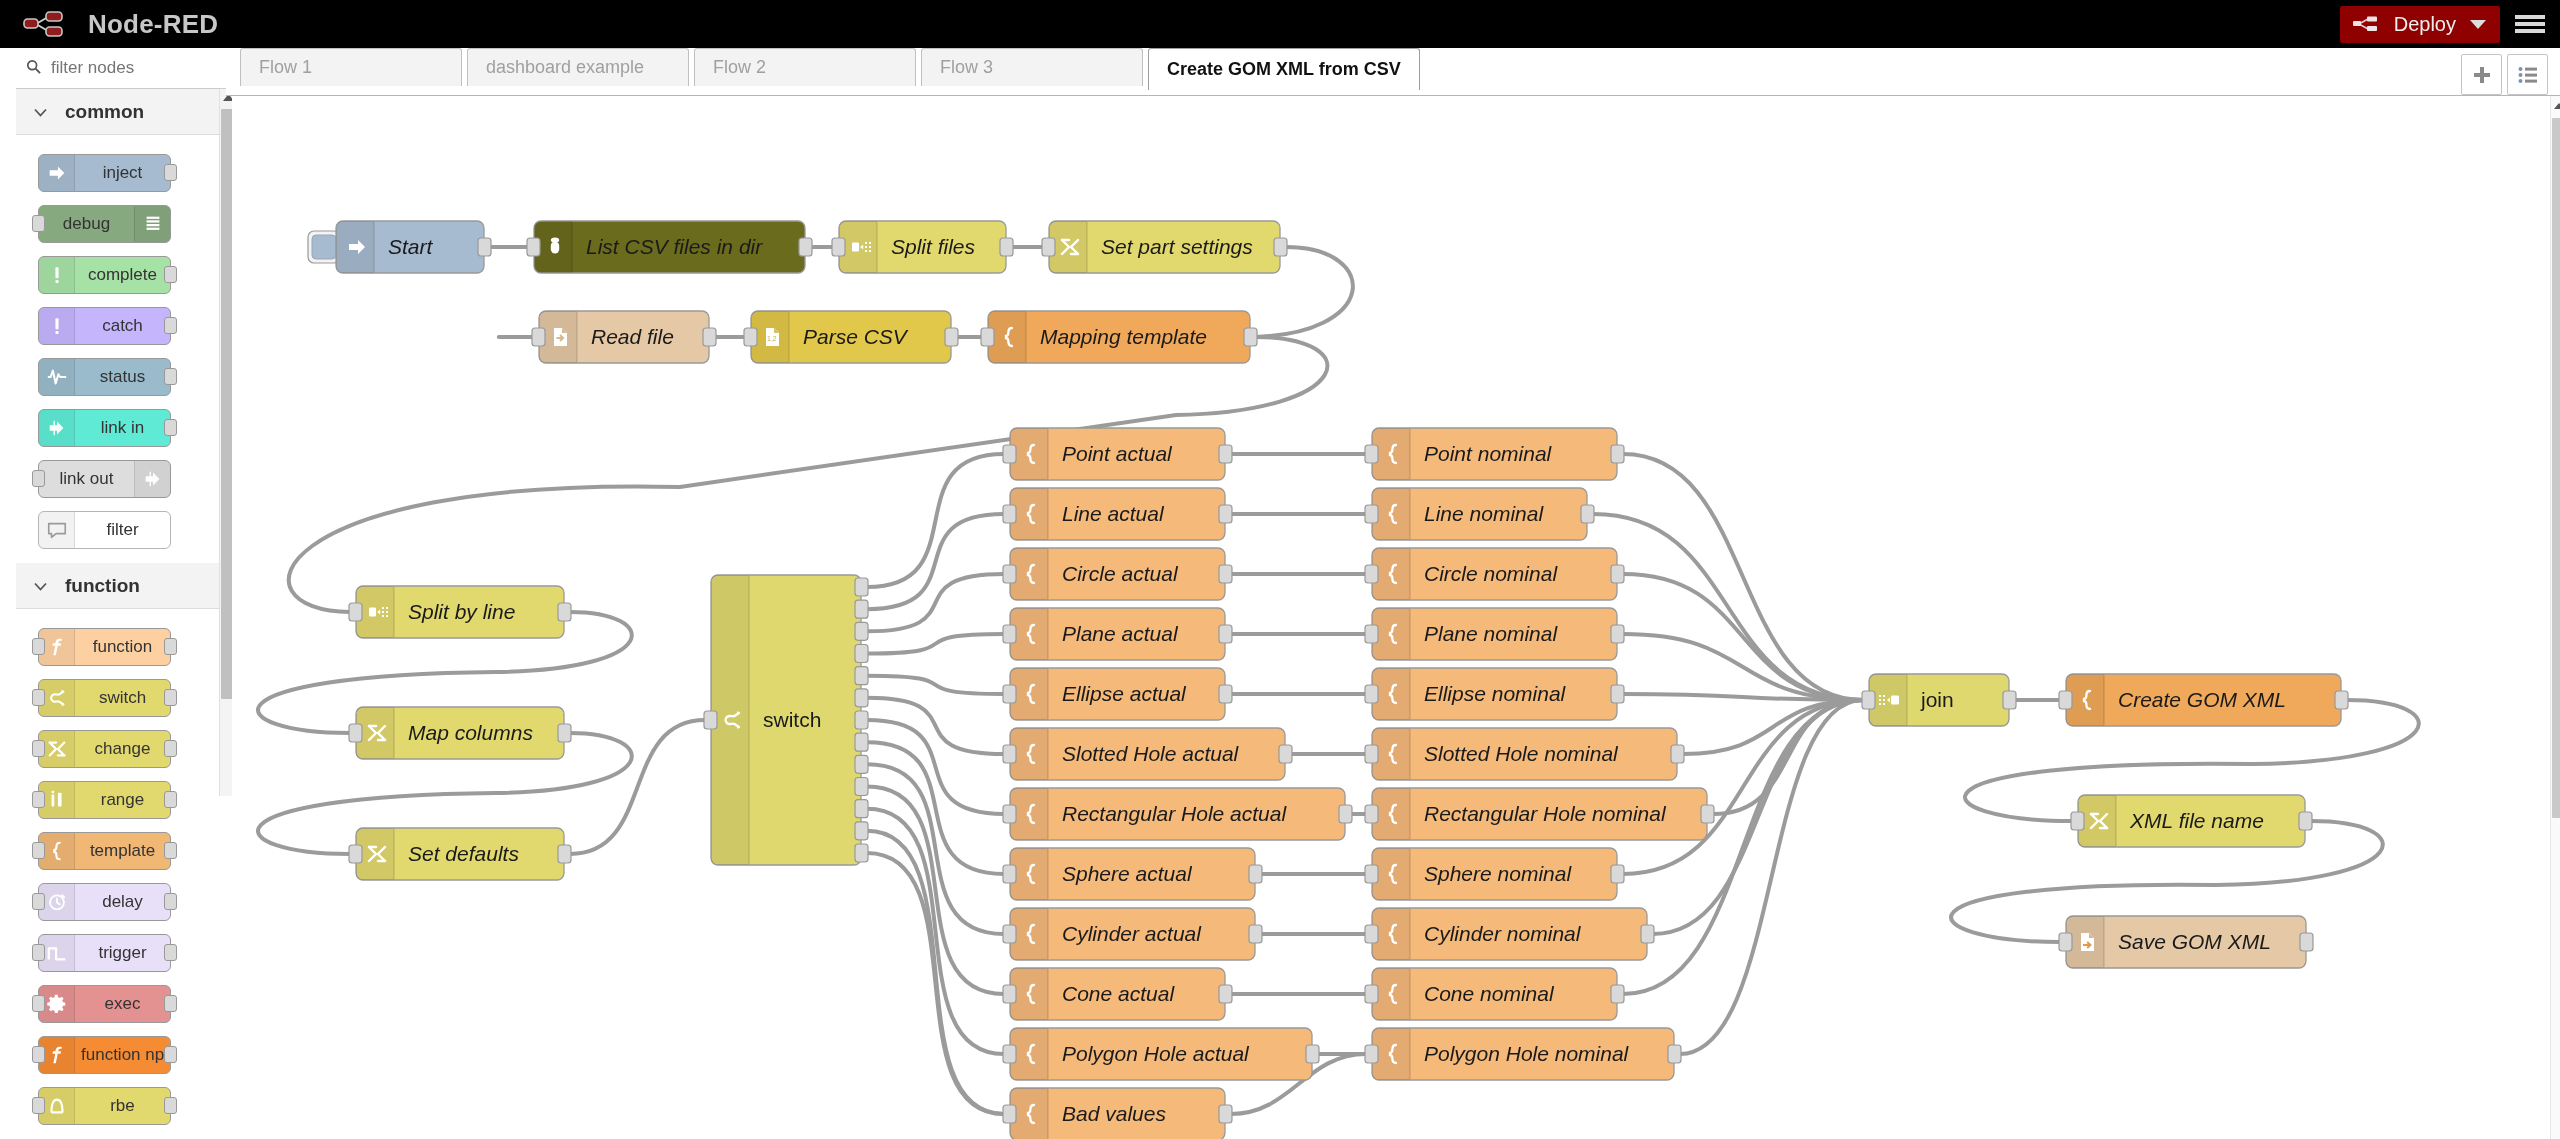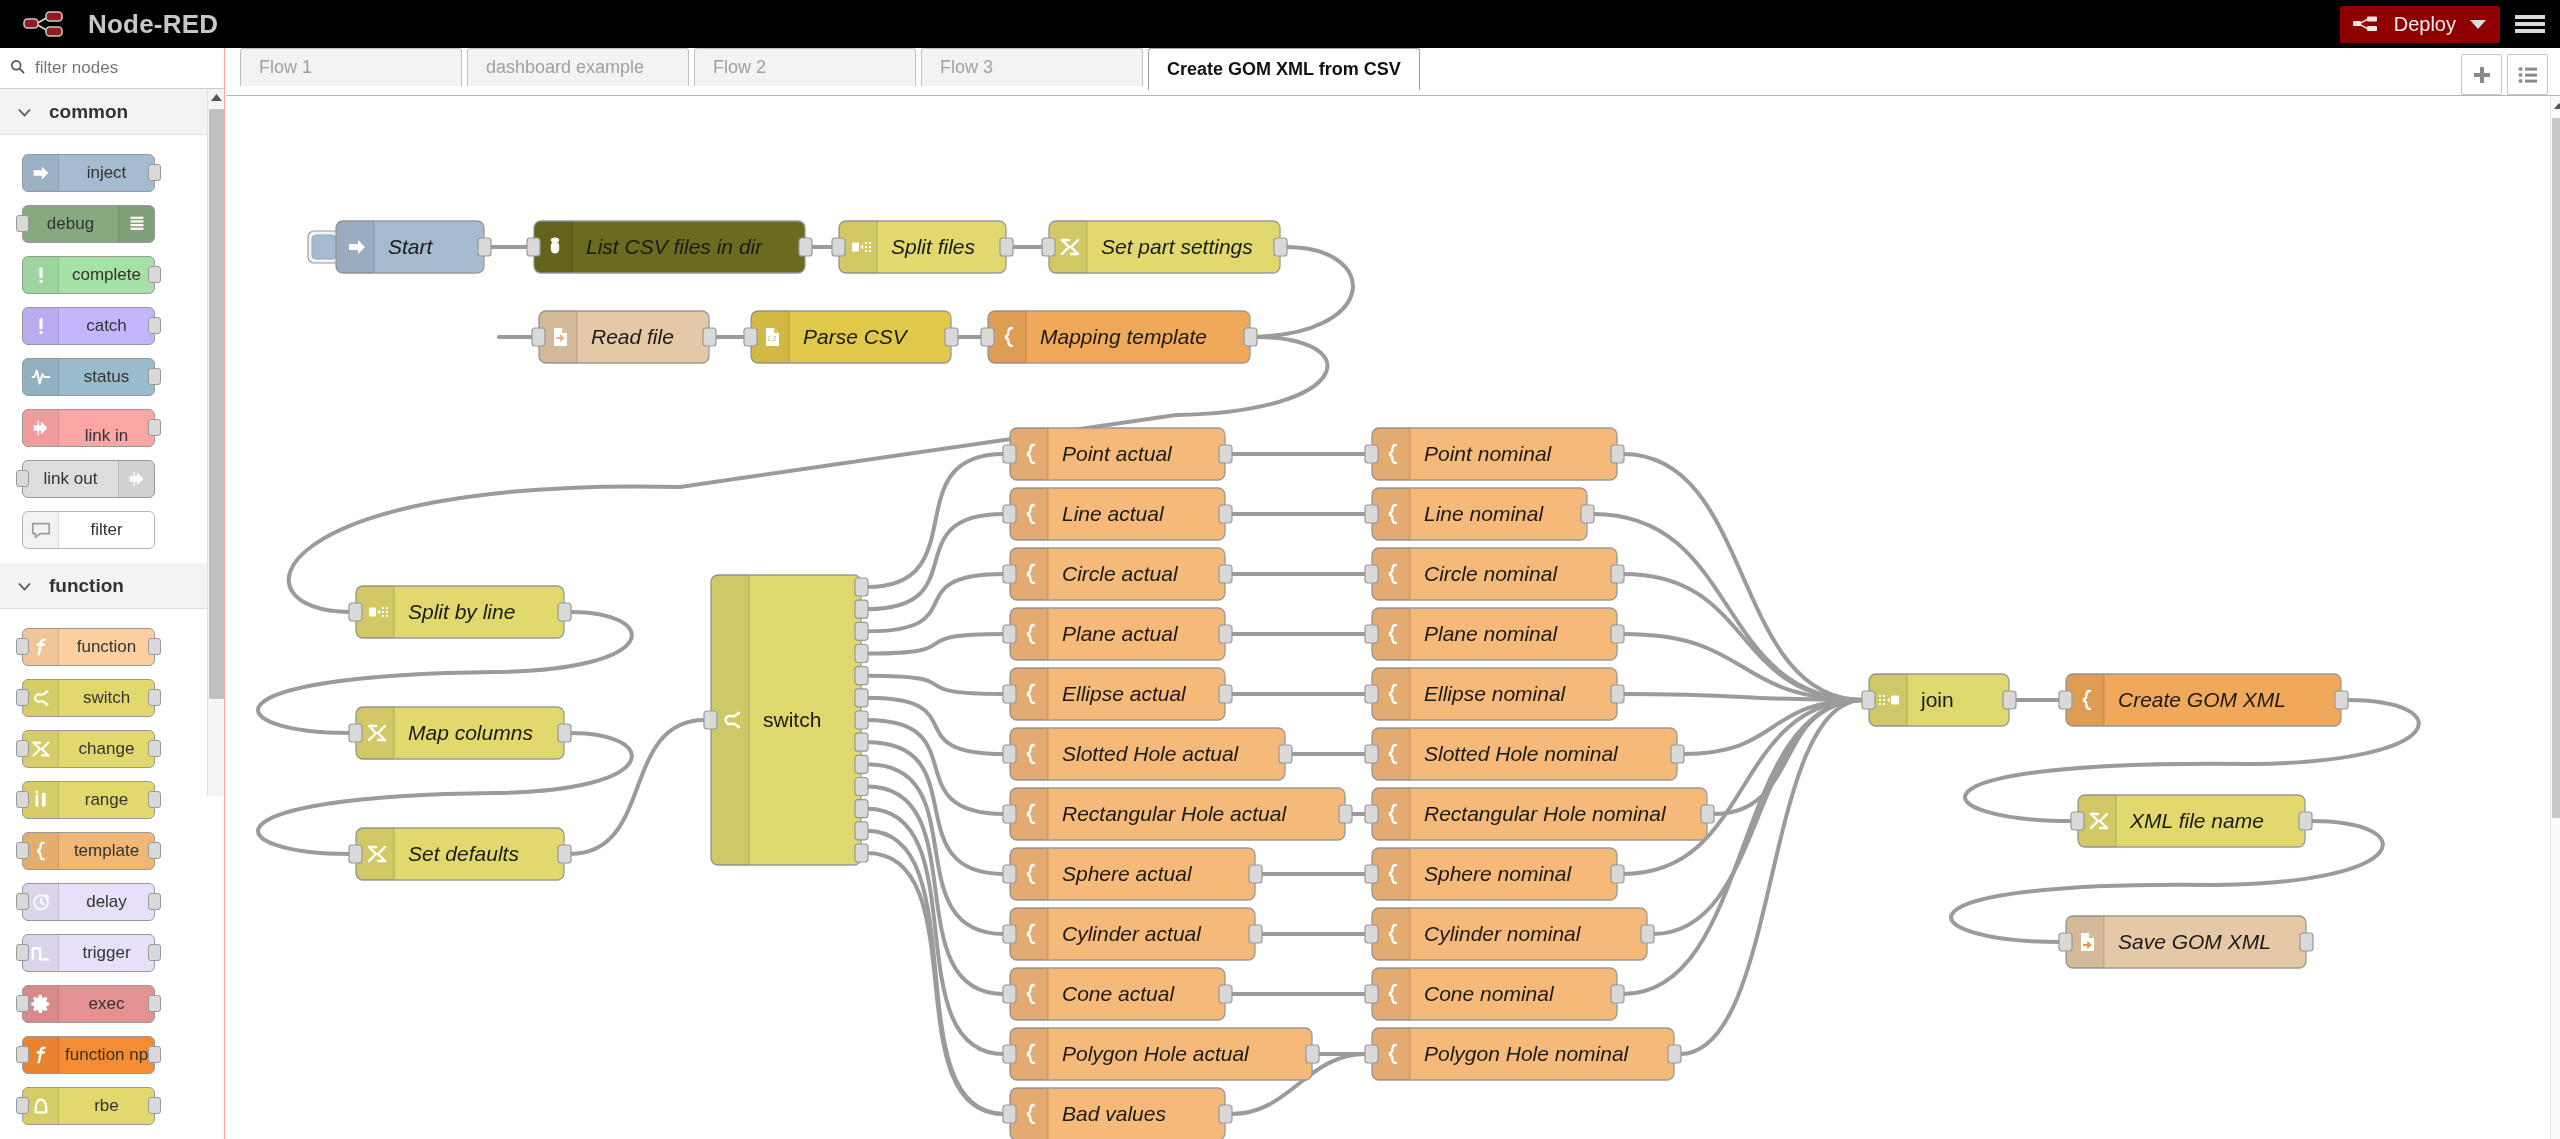--- a/index.html
+++ b/index.html
@@ -41,22 +41,22 @@
     width: 60px; height: 48px; display:flex; align-items:center;
     justify-content:center; cursor:pointer;
   }
   .ham-bar { display:block; width:30px; height:4px; background:#d9d9d9; margin:3px 0; }
 
   
   #body-area { position:absolute; top:48px; left:0; width:2560px; height:1091px; }
 
   
   #palette {
-    position:absolute; left:0; top:0; width:225px; height:1091px;
-    background:#fff; border-right:1px solid #fca5a5;
+    position:absolute; left:16px; top:0; width:225px; height:1091px;
+    background:#fff; border-right:5px solid #fca5a5;
   }
   #palette-search {
     height:41px; border-bottom:1px solid #ccc; display:flex; align-items:center;
     padding:0 10px; gap:8px; background:#fff;
   }
   .search-icon { width:15px; height:15px; flex:none; }
   #palette-search-input {
     border:none; outline:none; font-size:17px; color:#aaa;
     font-family:"Liberation Sans", sans-serif; width:100%; background:transparent;
   }
@@ -277,21 +277,21 @@
               <div class="icon-box">
                 <svg width="22" height="22" viewBox="0 0 24 24">
                   <path d="M2 12h3l2.5-7 3 14 3-10 2 3h6.5" fill="none" stroke="#ffffff" stroke-width="2.2" stroke-linejoin="round"></path>
                 </svg>
               </div>
               <div class="plabel">status</div>
               <div class="port out"></div>
             </div>
           </div>
           <div class="palette-node-row">
-            <div class="pnode" style="background: #fca5a5; align-items: flex-end;">
+            <div class="pnode" style="background: #5eead4;">
               <div class="icon-box">
                 <svg width="22" height="22" viewBox="0 0 24 24">
                   <path d="M4 9h8V5l7 7-7 7v-4H4z" fill="#ffffff" opacity=".95"></path>
                   <path d="M9 4v16" stroke="#ffffff" stroke-width="1.6" opacity=".9"></path>
                 </svg>
               </div>
               <div class="plabel">link in</div>
               <div class="port out"></div>
             </div>
           </div>

